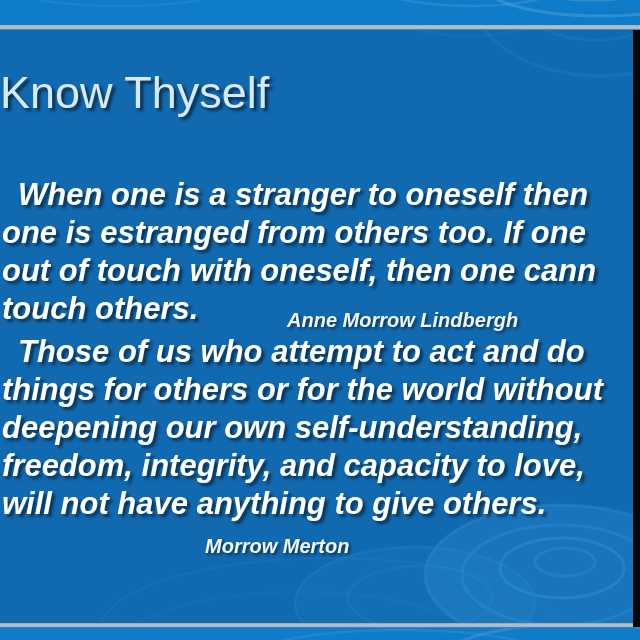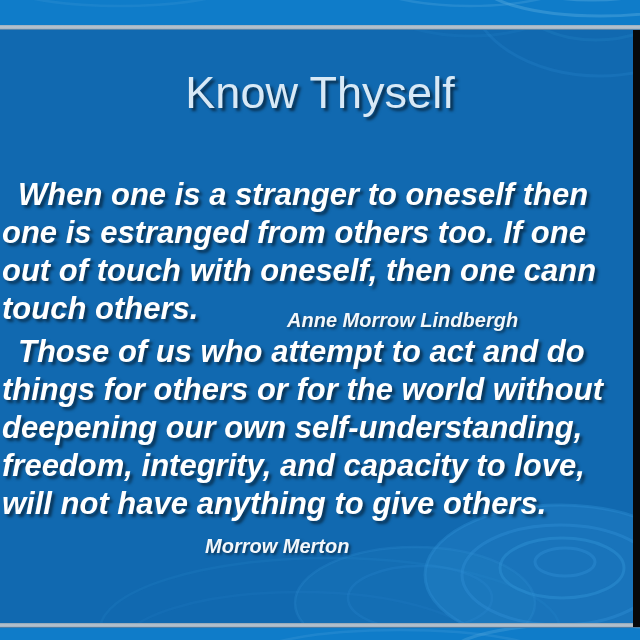--- a/index.html
+++ b/index.html
@@ -74,21 +74,21 @@
     position: absolute;
     left: 0; top: 30px;
     width: 640px;
     height: 597px;
   }
 
   .title {
     position: absolute;
     left: 0; top: 38px;
     width: 640px;
-    text-align: center;
+    text-align: left;
     font-size: 45px;
     line-height: 50px;
     font-weight: 400;
     color: #d8e9f6;
     text-shadow: 3px 3px 3px rgba(0,0,0,0.55);
     white-space: nowrap;
   }
 
   .quote-block {
     position: absolute;

